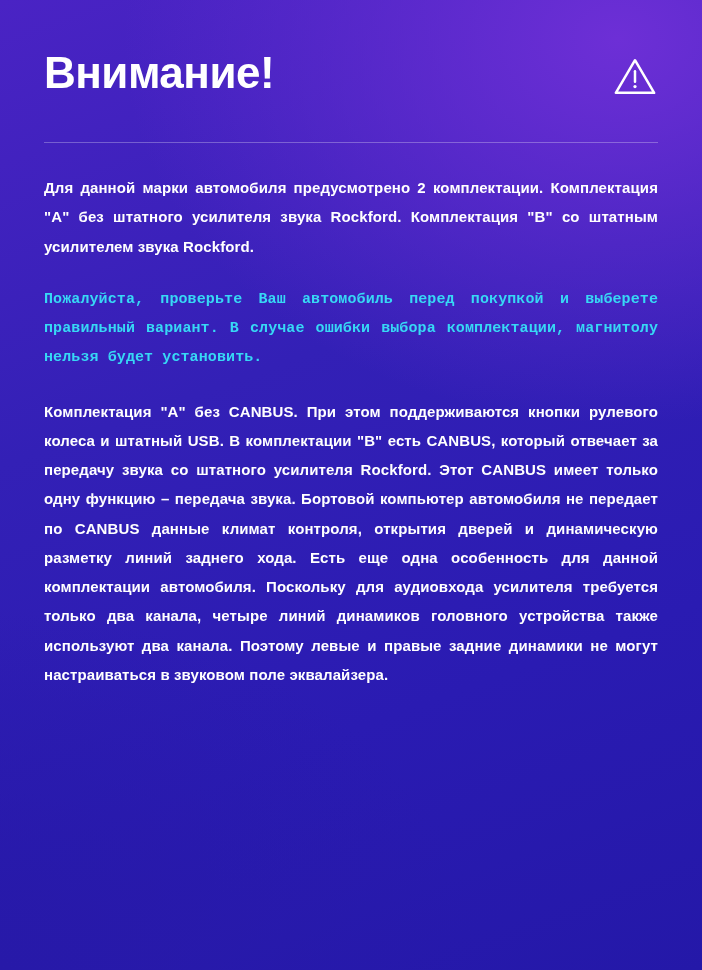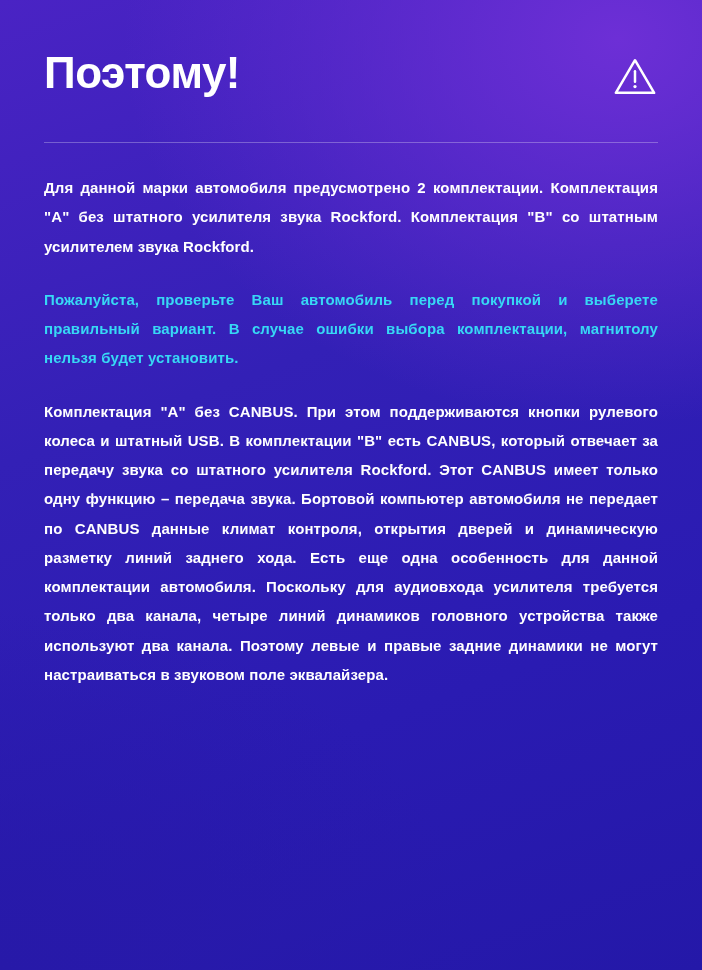--- a/index.html
+++ b/index.html
@@ -57,35 +57,36 @@
     font-size: 15px;
     line-height: 1.95;
     text-align: justify;
     margin: 0 0 24px 0;
     color: #ffffff;
     letter-spacing: 0.1px;
   }
   .para.highlight {
     color: #37d8f5;
     font-weight: bold;
+    font-family: Liberation Mono, monospace;
   }
   .para.strong {
     font-weight: bold;
   }
   .para.last {
     margin-bottom: 0;
   }
 </style>
 </head>
 <body>
 
 <div class="page">
 
   <div class="header">
-    <h1 class="title">Поэтому!</h1>
+    <h1 class="title">Внимание!</h1>
     <span class="warn-icon">
       <svg viewBox="0 0 48 48" width="46" height="46" fill="none" xmlns="http://www.w3.org/2000/svg">
         <path d="M24 6.5 L44 40.5 H4 Z" stroke="#ffffff" stroke-width="2.6" stroke-linejoin="round" fill="none"></path>
         <line x1="24" y1="18" x2="24" y2="29" stroke="#ffffff" stroke-width="2.6" stroke-linecap="round"></line>
         <circle cx="24" cy="34" r="1.7" fill="#ffffff"></circle>
       </svg>
     </span>
   </div>
 
   <div class="divider"></div>

